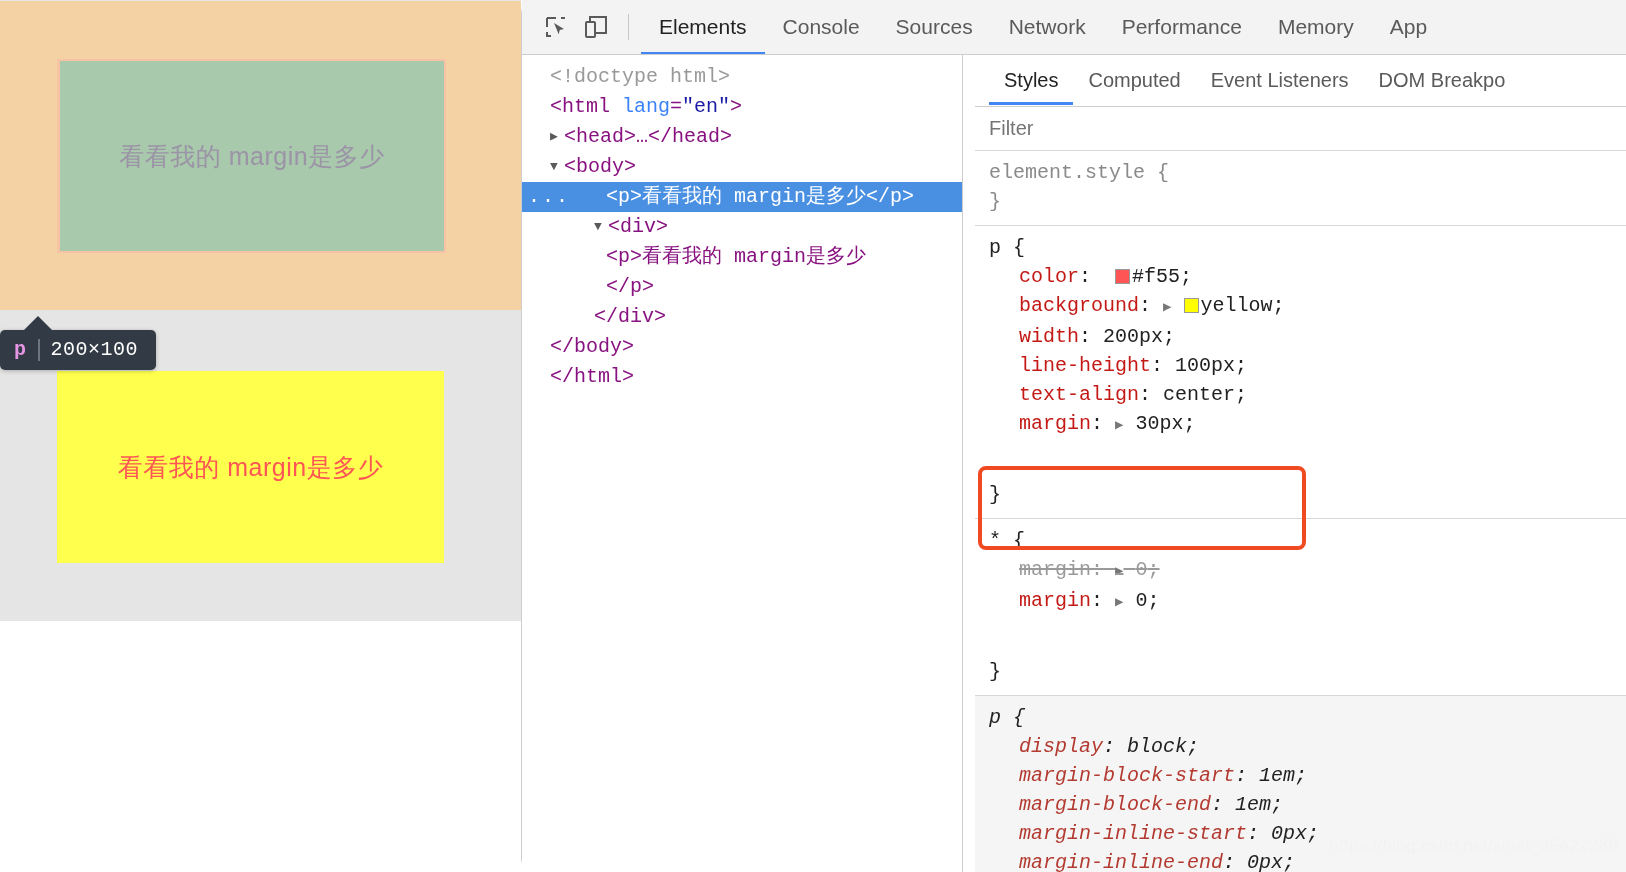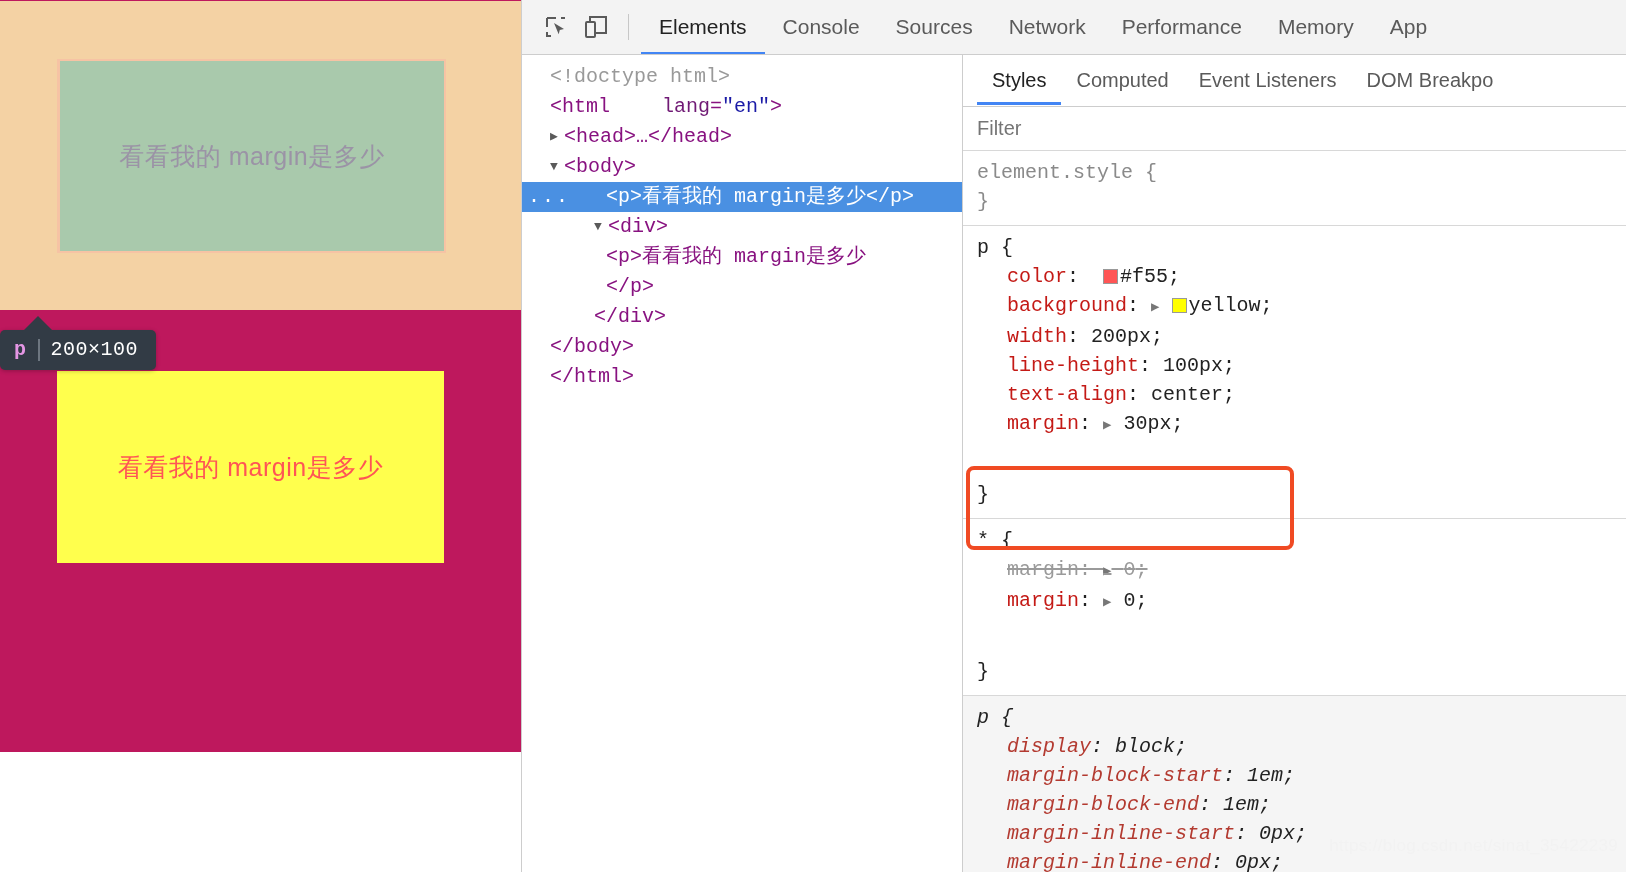--- a/index.html
+++ b/index.html
@@ -5,22 +5,22 @@
   * { margin:0; padding:0; box-sizing:border-box; }
   html,body { width:1626px; height:872px; overflow:hidden; }
   body {
     font-family:"Liberation Sans", sans-serif;
     background:#ffffff;
     position:relative;
   }
 
   
   #viewport{
-    position:absolute; left:0; top:0; width:521px; height:752px;
-    background:#be185d; overflow:hidden;
+    position:absolute; left:0; top:0; width:521px; height:621px;
+    background:#e5e5e5; overflow:hidden;
   }
   #margin-overlay{
     position:absolute; left:0; top:1px; width:521px; height:309px;
     background:#f4d2a4;
   }
   #padding-overlay{
     position:absolute; left:57px; top:59px; width:389px; height:194px;
     background:#f6c3a4;
   }
   #content-overlay{
@@ -67,38 +67,39 @@
   }
   #yellow-box .p-text{
     color:#ff5555; font-size:25px; white-space:nowrap; letter-spacing:.5px;
   }
 
   
   #devtools{
     position:absolute; left:521px; top:0; width:1105px; height:872px;
     background:#ffffff;
     border-left:1px solid #cdcdcd;
+    border-radius:14px;
   }
   #dt-toolbar{
     height:55px; display:flex; align-items:center;
     background:#f3f3f3; border-bottom:1px solid #cdcdcd;
     padding-left:14px; overflow:hidden;
   }
   .tbar-icon{
     width:40px; height:40px; display:flex; align-items:center; justify-content:center;
     cursor:pointer; flex:none;
   }
   .tbar-sep{ width:1px; height:26px; background:#c7c7c7; margin:0 12px; flex:none; }
   .dt-tab{
     font-size:21px; color:#5a5a5a; padding:0 18px; height:55px;
     display:flex; align-items:center; cursor:pointer; white-space:nowrap; flex:none;
   }
   .dt-tab.active{ color:#222222; box-shadow:inset 0 -3px 0 #4285f4; }
 
-  #dt-body{ display:flex; height:817px; }
+  #dt-body{ display:flex; height:817px;gap:12px; }
 
   
   #dom-panel{
     width:441px; flex:none; background:#ffffff; overflow:hidden;
     border-right:1px solid #cdcdcd; position:relative;
   }
   #dom-tree{
     font-family:"Liberation Mono", monospace;
     font-size:20px; line-height:30px; padding-top:7px;
     white-space:nowrap;
@@ -108,21 +109,21 @@
   .dom-row.sel *{ color:#ffffff !important; }
   .dom-row .badge{
     position:absolute; left:6px; top:0; color:#ffffff; letter-spacing:2px;
   }
   .tri{
     display:inline-block; width:14px; color:#5a5a5a; font-size:13px;
     vertical-align:2px;
   }
   .pun{ color:#881280; }
   .tagn{ color:#881280; }
-  .attn{ color:#701a75;margin-left:40px; }
+  .attn{ color:#3b82f6; }
   .attv{ color:#1a1aa6; }
   .doct{ color:#999999; }
   .i1{ padding-left:28px; }
   .i2{ padding-left:72px; }
   .i3{ padding-left:84px; }
 
   
   #styles-panel{ flex:1; background:#ffffff; overflow:hidden; position:relative; }
   #styles-tabs{
     height:52px; display:flex; align-items:center; padding-left:14px;

